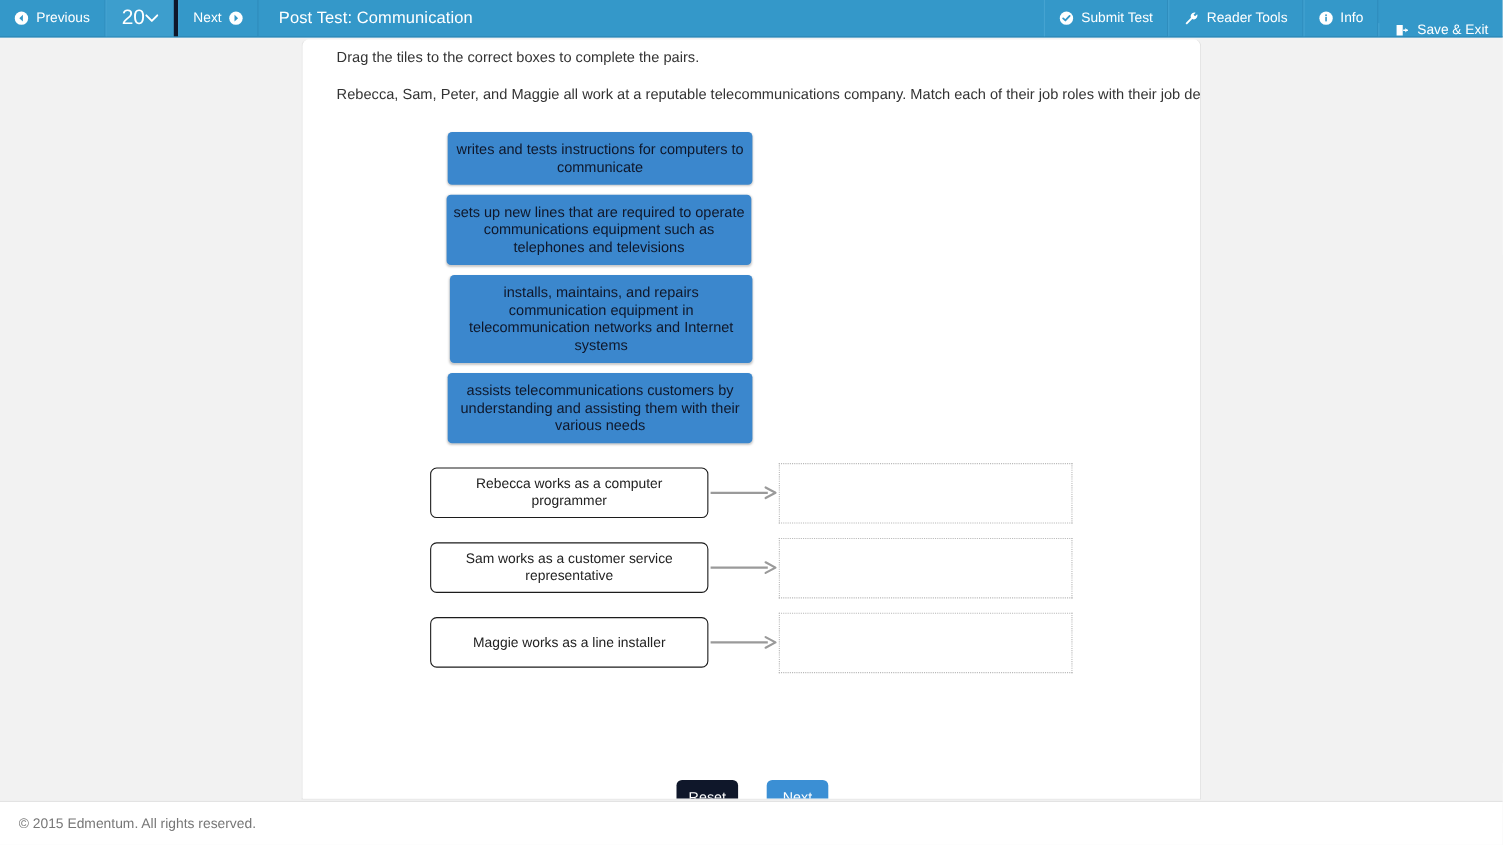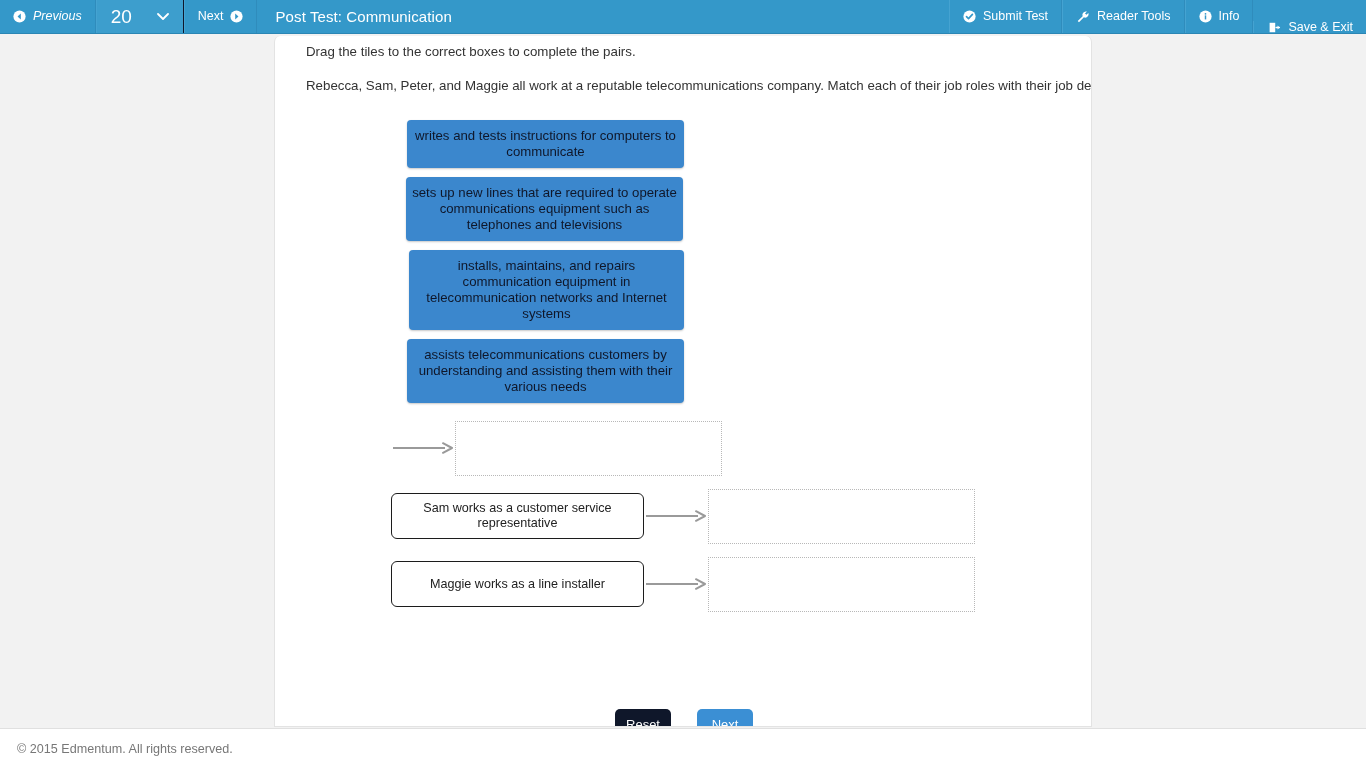--- a/index.html
+++ b/index.html
@@ -34,29 +34,29 @@
     color: #ffffff;
     border-left: 1px solid #45a3d1;
     border-right: 1px solid #2f8cbc;
     cursor: pointer;
     white-space: nowrap;
     user-select: none;
   }
   .nav-btn .lbl { line-height: 1; }
 
   #nav-left { display: flex; align-items: stretch; }
-  #nav-left .nav-btn:first-child { border-left: none; font-style: italic; }
+  #nav-left .nav-btn:first-child { border-left: none; }
 
   #qnum {
     display: flex;
     align-items: center;
-    gap: 25px;
+    gap: 0;
     padding: 0 14px;
     border-left: 1px solid #45a3d1;
-    border-right: 1px solid #0f172a;
+    border-right: 4px solid #0f172a;
     cursor: pointer;
     user-select: none;
     background: #3d9ecd;
   }
   #qnum .num {
     font-size: 19px;
     font-weight: 400;
     line-height: 1;
     color: #ffffff;
   }
@@ -320,20 +320,21 @@
   <div id="tiles">
     <div class="tile t1">writes and tests instructions for computers to communicate</div>
     <div class="tile t2">sets up new lines that are required to operate communications equipment such as telephones and televisions</div>
     <div class="tile t3">installs, maintains, and repairs communication equipment in telecommunication networks and Internet systems</div>
     <div class="tile t4">assists telecommunications customers by understanding and assisting them with their various needs</div>
   </div>
 
   <div id="rows">
 
     <div class="match-row">
+      <div class="prompt-box">Rebecca works as a computer programmer</div>
       <div class="arrow">
         <svg width="64" height="14" viewBox="0 0 64 14">
           <path d="M2 7 L54 7" stroke="#9a9a9a" stroke-width="2"></path>
           <path d="M52 2.2 L61 7 L52 11.8" stroke="#9a9a9a" stroke-width="2" fill="none" stroke-linecap="round" stroke-linejoin="round"></path>
         </svg>
       </div>
       <div class="drop-box"></div>
     </div>
 
     <div class="match-row">

